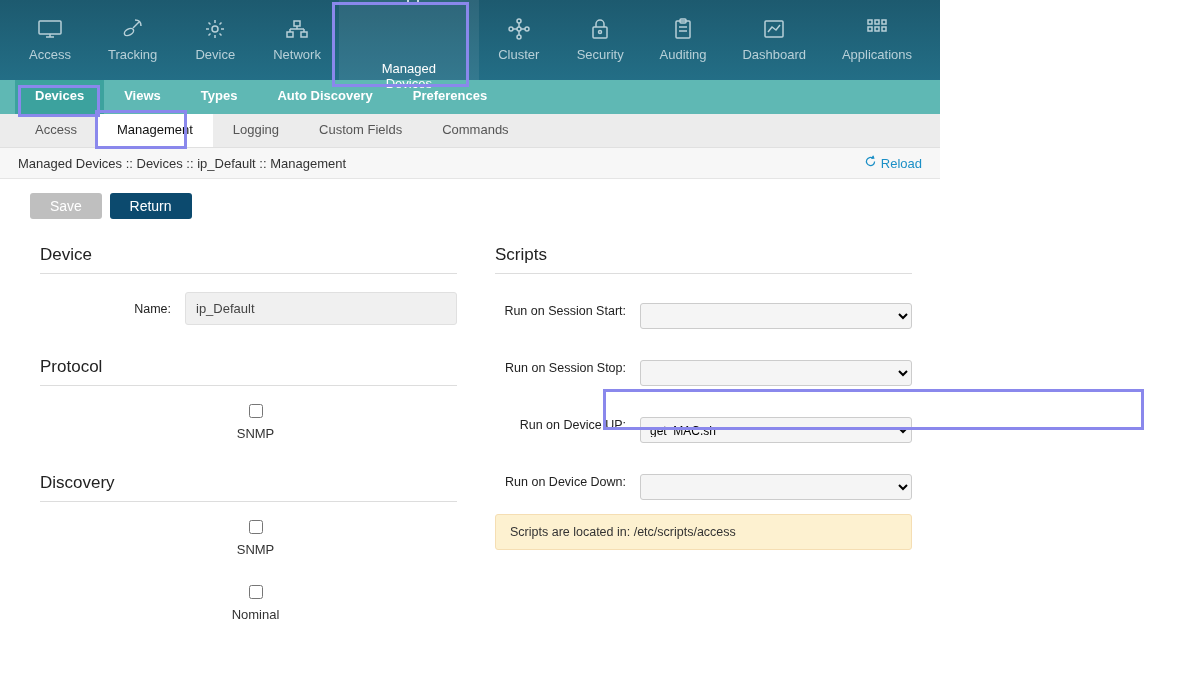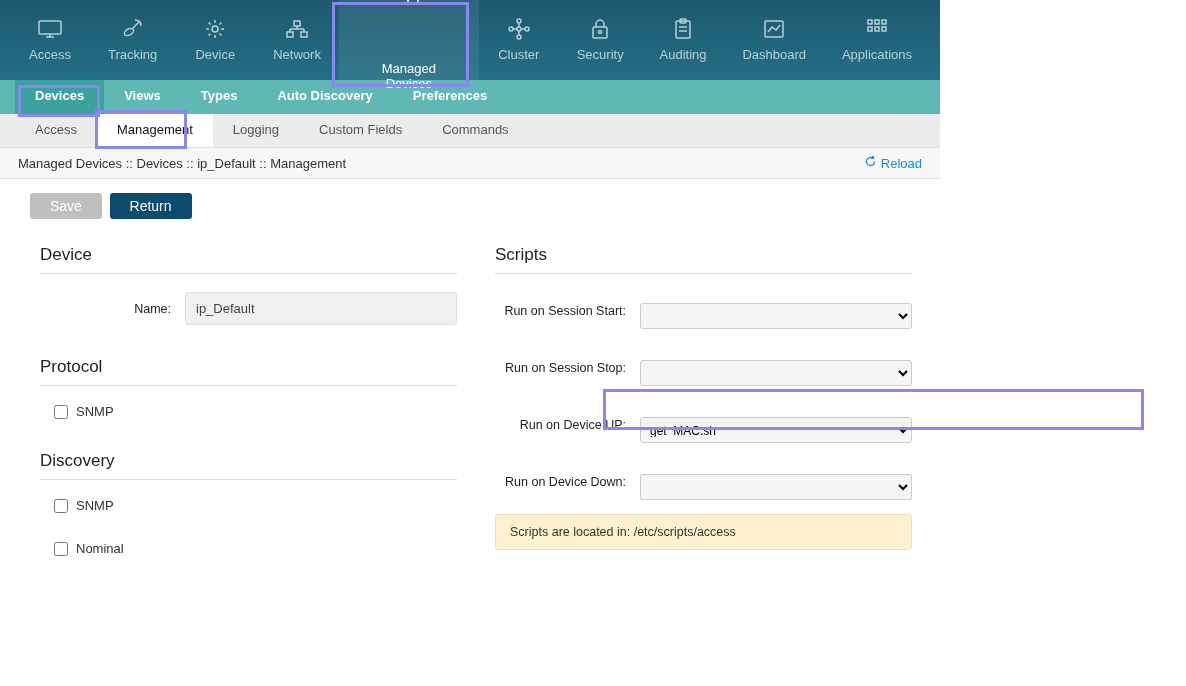--- a/index.html
+++ b/index.html
@@ -36,21 +36,21 @@
   
   .content { display: flex; padding: 20px 28px 40px 40px; gap: 38px; }
   .col { flex: 1; }
   h3.section { font-size: 17px; font-weight: 500; color: #222; padding-bottom: 8px; border-bottom: 1px solid #ddd; margin-bottom: 18px; }
   
   .form-row { display: flex; align-items: center; margin-bottom: 14px; }
   .form-row label { width: 145px; text-align: right; padding-right: 14px; font-size: 12.5px; color: #222; }
   .form-row input[type=text] { flex: 1; background: #f0f0f0; border: 1px solid #e0e0e0; border-radius: 3px; padding: 8px 10px; font-size: 13px; color: #444; }
   .form-row select { flex: 1; background: #f5f5f5; border: 1px solid #ccc; border-radius: 3px; padding: 5px; font-size: 12px; height: 26px; margin-top: 11px; }
   
-  .check-row { padding-left: 14px; margin-bottom: 18px; display: flex; align-items: center; gap: 8px; font-size: 13px; color: #333; }
+  .check-row { padding-left: 14px; margin-bottom: 18px; display: flex; align-items: center; gap: 8px; font-size: 13px; color: #333; flex-direction: column; }
   .check-row input { width: 14px; height: 14px; }
   
   .script-info { background: #fdf1d0; border: 1px solid #f5deb3; border-radius: 3px; padding: 10px 14px; font-size: 12.5px; color: #333; margin-top: 6px; }
   
   
   .hl { position: absolute; border: 3px solid #8a88ec; pointer-events: none; }
   .container { position: relative; width: 940px; }
   
   svg { stroke: currentColor; fill: none; stroke-width:1.5; }
 </style>

